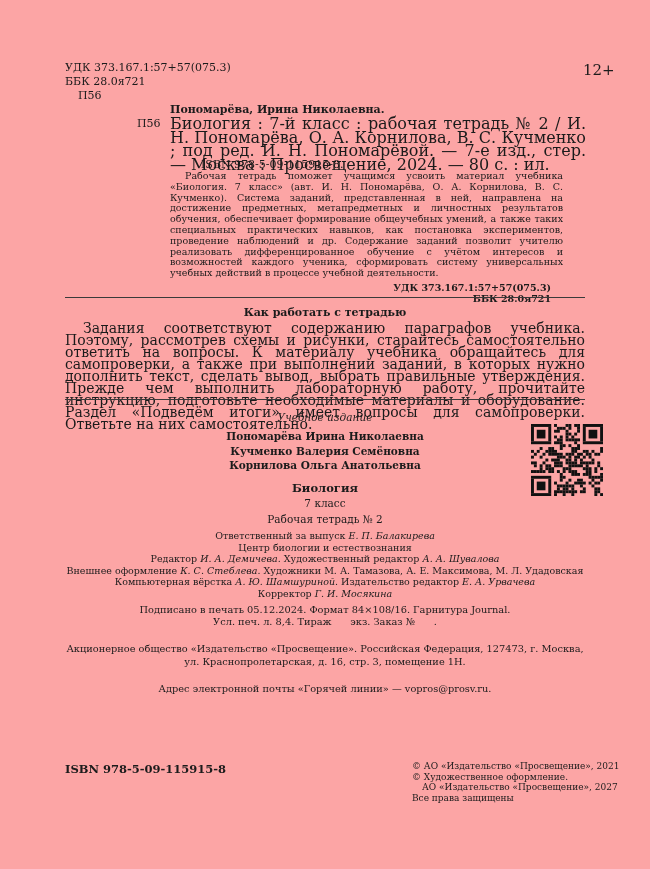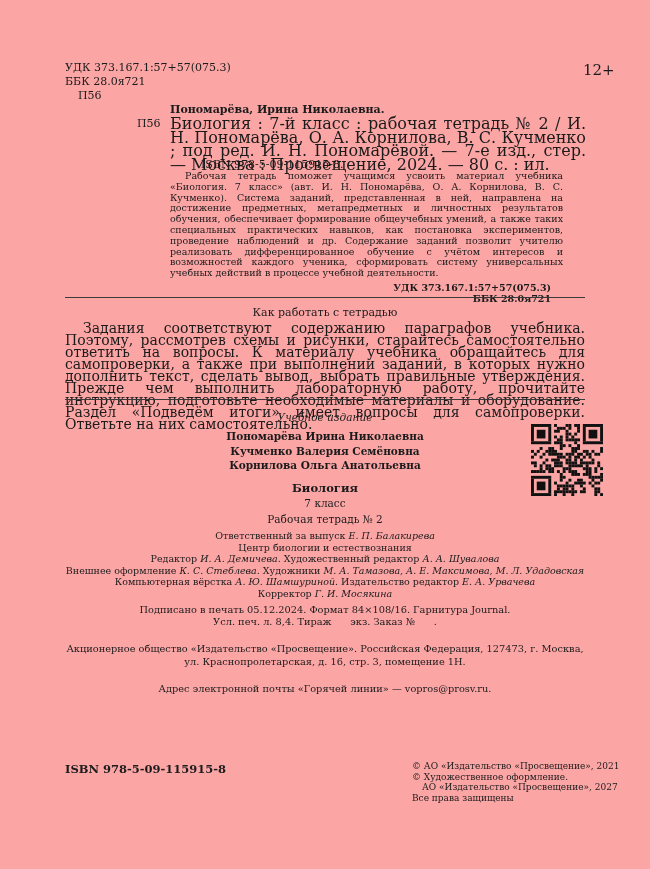--- a/index.html
+++ b/index.html
@@ -18,21 +18,21 @@
   .bib-isbn { position:absolute; left:186px; top:158px; font-size:11px;margin-left:15px; }
 
   .ann-wrap { position:absolute; left:170px; top:171px; width:393px; }
   .annotation { font-size:9.5px; line-height:10.8px; text-align:justify; text-indent:15px; }
   .codes-bold { margin-top:3px; font-size:9.5px; line-height:11.5px; font-weight:bold; text-align:right; padding-right:12px; }
 
   .rule { position:absolute; left:65px; width:520px; border-top:1px solid #3a3a3a; }
   .rule1 { top:297px; }
   .rule2 { top:399px; }
 
-  .howto-title { position:absolute; left:65px; top:306px; width:520px; text-align:center; font-size:11px; font-weight:normal; }
+  .howto-title { position:absolute; left:65px; top:306px; width:520px; text-align:center; font-size:11px; font-weight:bold; }
   .howto-text { position:absolute; left:65px; top:322px; width:520px; font-size:14px; line-height:12px; text-align:justify; text-indent:18px; }
 
   .edition-type { position:absolute; left:65px; top:411px; width:520px; text-align:center; font-size:10.5px; font-style:italic; }
   .qr { position:absolute; left:531px; top:424px; width:72px; height:72px; }
   .qr svg { display:block; }
 
   .authors { position:absolute; left:65px; top:429px; width:520px; text-align:center; font-size:10.5px; font-weight:bold; line-height:14.5px; }
   .book-title { position:absolute; left:65px; top:481px; width:520px; text-align:center; font-size:11.5px; font-weight:bold; }
   .book-grade { position:absolute; left:65px; top:497px; width:520px; text-align:center; font-size:10.5px; }
   .book-subtitle { position:absolute; left:65px; top:513px; width:520px; text-align:center; font-size:10.5px; }
@@ -318,21 +318,21 @@
   </div>
 
   <div class="book-title">Биология</div>
   <div class="book-grade">7 класс</div>
   <div class="book-subtitle">Рабочая тетрадь № 2</div>
 
   <div class="credits">
     <div class="credit-line"><span>Ответственный за выпуск </span><span style="font-style: italic;">Е. П. Балакирева</span></div>
     <div class="credit-line"><span>Центр биологии и естествознания</span></div>
     <div class="credit-line"><span>Редактор </span><span style="font-style: italic;">И. А. Демичева</span><span>. Художественный редактор </span><span style="font-style: italic;">А. А. Шувалова</span></div>
-    <div class="credit-line"><span>Внешнее оформление </span><span style="font-style: italic;">К. С. Стеблева</span><span>. Художники </span><span style="font-style: italic;">М. А. Тамазова, А. Е. Максимова, М. Л. Удадовская</span></div>
+    <div class="credit-line"><span>Внешнее оформление </span><span style="font-style: italic;">К. С. Стеблева</span><span>. Художники </span><span style="">М. А. Тамазова, А. Е. Максимова, М. Л. Удадовская</span></div>
     <div class="credit-line"><span>Компьютерная вёрстка </span><span style="font-style: italic;">А. Ю. Шамшуриной</span><span>. Издательство редактор </span><span style="font-style: italic;">Е. А. Урвачева</span></div>
     <div class="credit-line"><span>Корректор </span><span style="font-style: italic;">Г. И. Мосякина</span></div>
   </div>
 
   <div class="print-info">
     <div>Подписано в печать 05.12.2024. Формат 84×108/16. Гарнитура Journal.</div>
     <div>Усл. печ. л. 8,4. Тираж&nbsp;&nbsp;&nbsp;&nbsp;&nbsp;&nbsp;экз. Заказ №&nbsp;&nbsp;&nbsp;&nbsp;&nbsp;&nbsp;.</div>
     <div class="gap">Акционерное общество «Издательство «Просвещение». Российская Федерация, 127473, г. Москва,</div>
     <div>ул. Краснопролетарская, д. 16, стр. 3, помещение 1Н.</div>
     <div class="gap">Адрес электронной почты «Горячей линии» — vopros@prosv.ru.</div>

